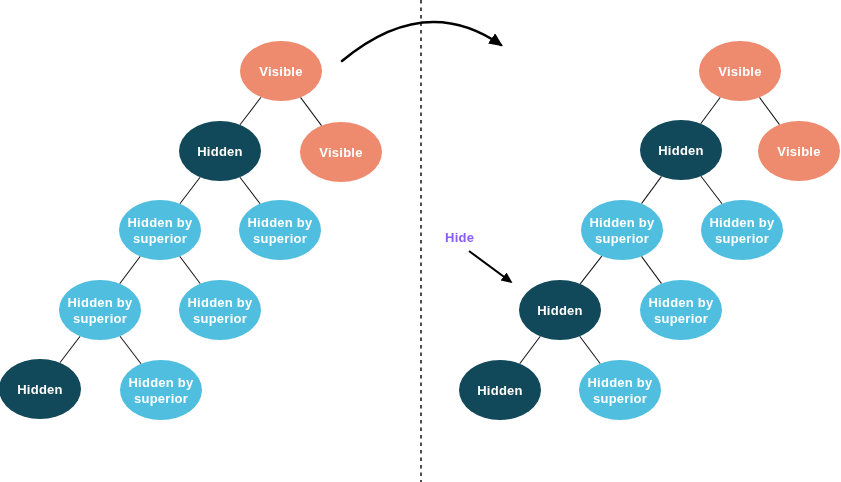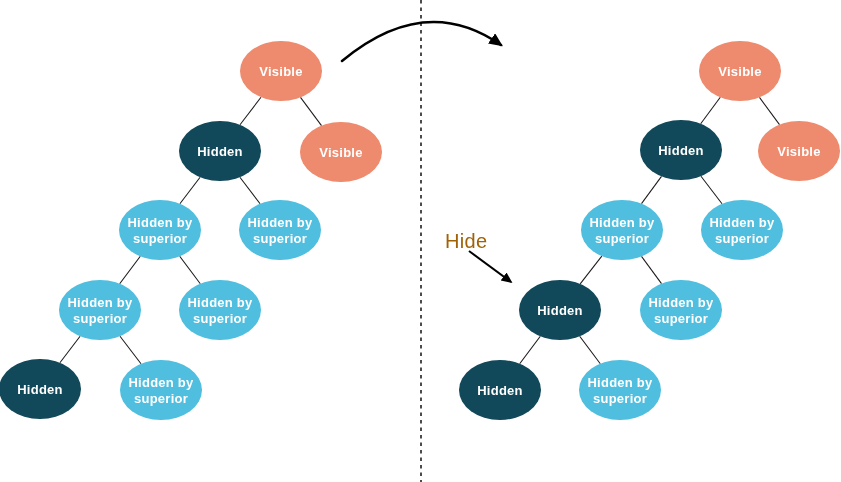--- a/index.html
+++ b/index.html
@@ -14,23 +14,23 @@
   .stage svg { position: absolute; left: 0; top: 0; display: block; }
   svg text.node-label {
     font-family: "Liberation Sans", sans-serif;
     font-weight: 600;
     font-size: 13px;
     letter-spacing: 0.25px;
     text-anchor: middle;
   }
   #hide-label {
     position: absolute;
-    color: #a16207;
-    font-size: 20px;
-    font-weight: 400;
+    color: #8b5cf6;
+    font-size: 13px;
+    font-weight: 700;
     letter-spacing: 0.3px;
     white-space: nowrap;
   }
 </style>
 </head>
 <body>
 
 <div class="stage">
   <svg id="scene" width="841" height="482" viewBox="0 0 841 482">
     <defs>

